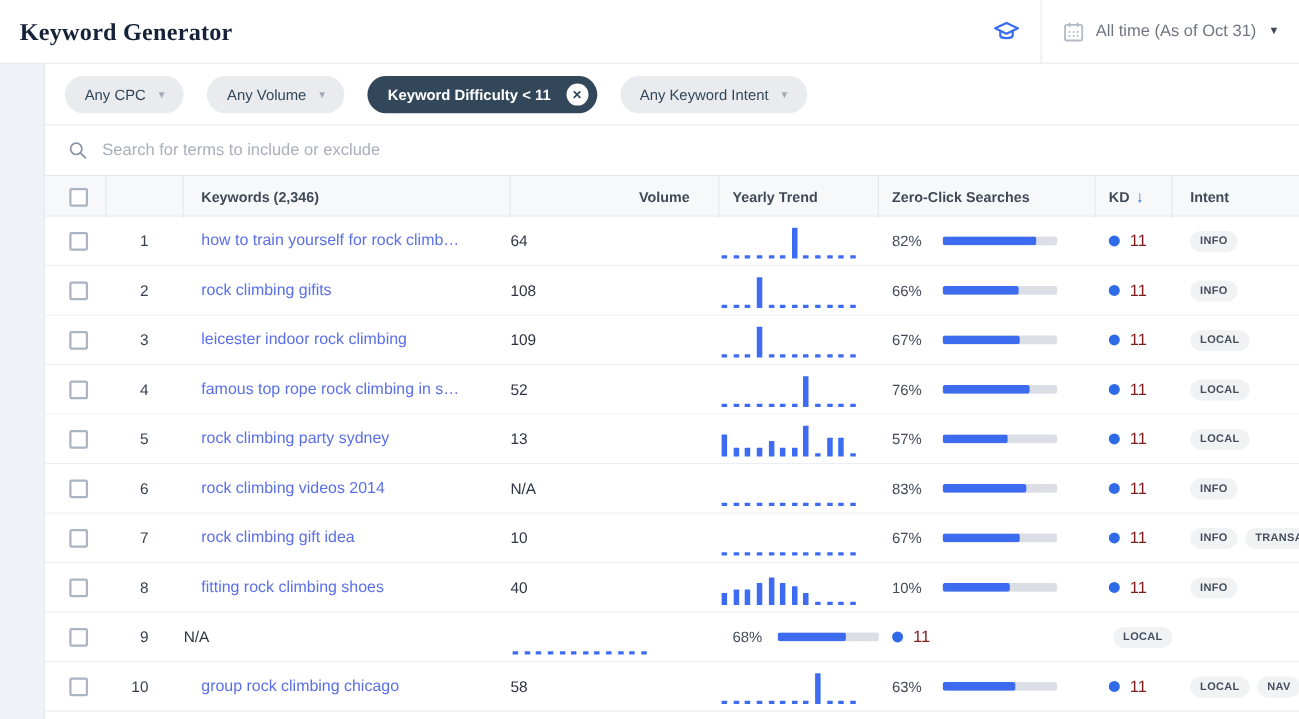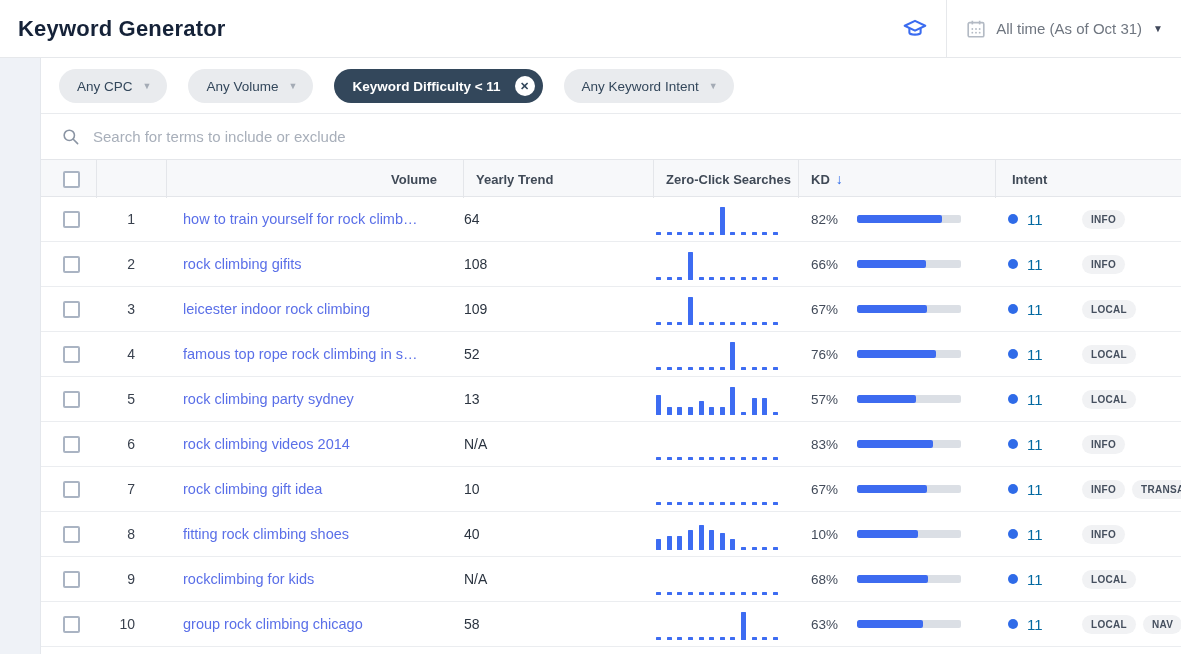--- a/index.html
+++ b/index.html
@@ -2,21 +2,21 @@
 <html><head>
 <meta charset="utf-8">
 <style>
   * { margin:0; padding:0; box-sizing:border-box; }
   html,body { width:1181px; height:654px; overflow:hidden; }
   body { font-family:"Liberation Sans", sans-serif; background:#EFF2F7; color:#2B3440; }
 
   
   .app-header { width:100%; height:58px; background:#FFFFFF; border-bottom:1px solid #E6E8EB;
     display:flex; align-items:center; justify-content:space-between; padding:0 14px 0 18px; }
-  .app-title { font-size:22px; font-weight:700; color:#152238; letter-spacing:0.2px; }
+  .app-title { font-size:22px; font-weight:700; color:#152238; letter-spacing:0.2px;font-family:Liberation Serif, serif; }
   .header-right { display:flex; align-items:center; height:100%; }
   .edu-icon { width:26px; height:26px; margin-right:18px; cursor:pointer; }
   .header-divider { width:1px; height:58px; background:#E6E8EB; margin-right:18px; }
   .date-picker { display:flex; align-items:center; gap:9px; cursor:pointer; padding-right:4px; }
   .date-text { font-size:15px; color:#6F7680; }
   .date-caret { font-size:10px; color:#40485A; margin-left:2px; }
 
   
   .card { position:absolute; left:40px; top:58px; right:0; bottom:0; background:#FFFFFF;
     border-left:1px solid #E4E7EC; }
@@ -57,21 +57,21 @@
   .cell-volume { text-align:left; padding-right:26px; font-size:14px; color:#2B3440; }
   .cell-trend { align-self:end; }
   .trend { width:122px; height:30px; margin:0 0 6px 2px; display:flex; align-items:flex-end; justify-content:space-between; }
   .trend .bar { width:5px; background:#3D6CF2; border-radius:0.5px; }
   .cell-zc { display:flex; align-items:center; padding-left:12px; }
   .zc-pct { width:46px; font-size:13.5px; color:#424B5A; }
   .zc-track { width:104px; height:8px; background:#DBDFE5; border-radius:2px; overflow:hidden; }
   .zc-fill { height:100%; background:#3D6BF0; border-radius:2px; }
   .cell-kd { display:flex; align-items:center; gap:9px; padding-left:12px; }
   .kd-dot { width:10px; height:10px; border-radius:50%; background:#2F6BE8; }
-  .kd-num { font-size:15px; color:#0369a1; }
+  .kd-num { font-size:15px; color:#7f1d1d; }
   .cell-intents { display:flex; align-items:center; gap:7px; padding-left:16px; }
   .badge { background:#F1F2F4; color:#454F5E; font-size:10px; font-weight:700; letter-spacing:0.3px;
     padding:4px 9px; border-radius:10px; white-space:nowrap; }
 </style>
 </head>
 <body>
 
 <div class="app-header">
   <div class="app-title">Keyword Generator</div>
   <div class="header-right">
@@ -127,20 +127,21 @@
       <line x1="15.5" y1="15.5" x2="21" y2="21"></line>
     </svg>
     <input type="text" placeholder="Search for terms to include or exclude" style="">
   </div>
 
   <div class="grid-row thead">
     <div class="hcell-check">
         <span class="checkbox"></span>
       </div>
     <div></div>
+    <div class="th-keywords">Keywords (2,346)</div>
     <div class="th-volume">Volume</div>
     <div class="th-trend">Yearly Trend</div>
     <div class="th-zc">Zero-Click Searches</div>
     <div class="th-kd">
       <span>KD</span>
       <span class="sort-arrow">↓</span>
     </div>
     <div class="th-intent">Intent</div>
   </div>
 
@@ -440,21 +441,20 @@
     </div>
     <div class="cell-intents">
           <span class="badge">INFO</span>
         </div>
   </div>
       <div class="grid-row trow">
     <div class="cell-check">
           <span class="checkbox"></span>
         </div>
     <div class="cell-index">9</div>
-    <div class="cell-keyword"><a class="kw-link">rockclimbing for kids</a></div>
     <div class="cell-volume">N/A</div>
     <div class="cell-trend">
           <div class="trend">
             <div class="bar" style="height: 3px;"></div>
             <div class="bar" style="height: 3px;"></div>
             <div class="bar" style="height: 3px;"></div>
             <div class="bar" style="height: 3px;"></div>
             <div class="bar" style="height: 3px;"></div>
             <div class="bar" style="height: 3px;"></div>
             <div class="bar" style="height: 3px;"></div>

